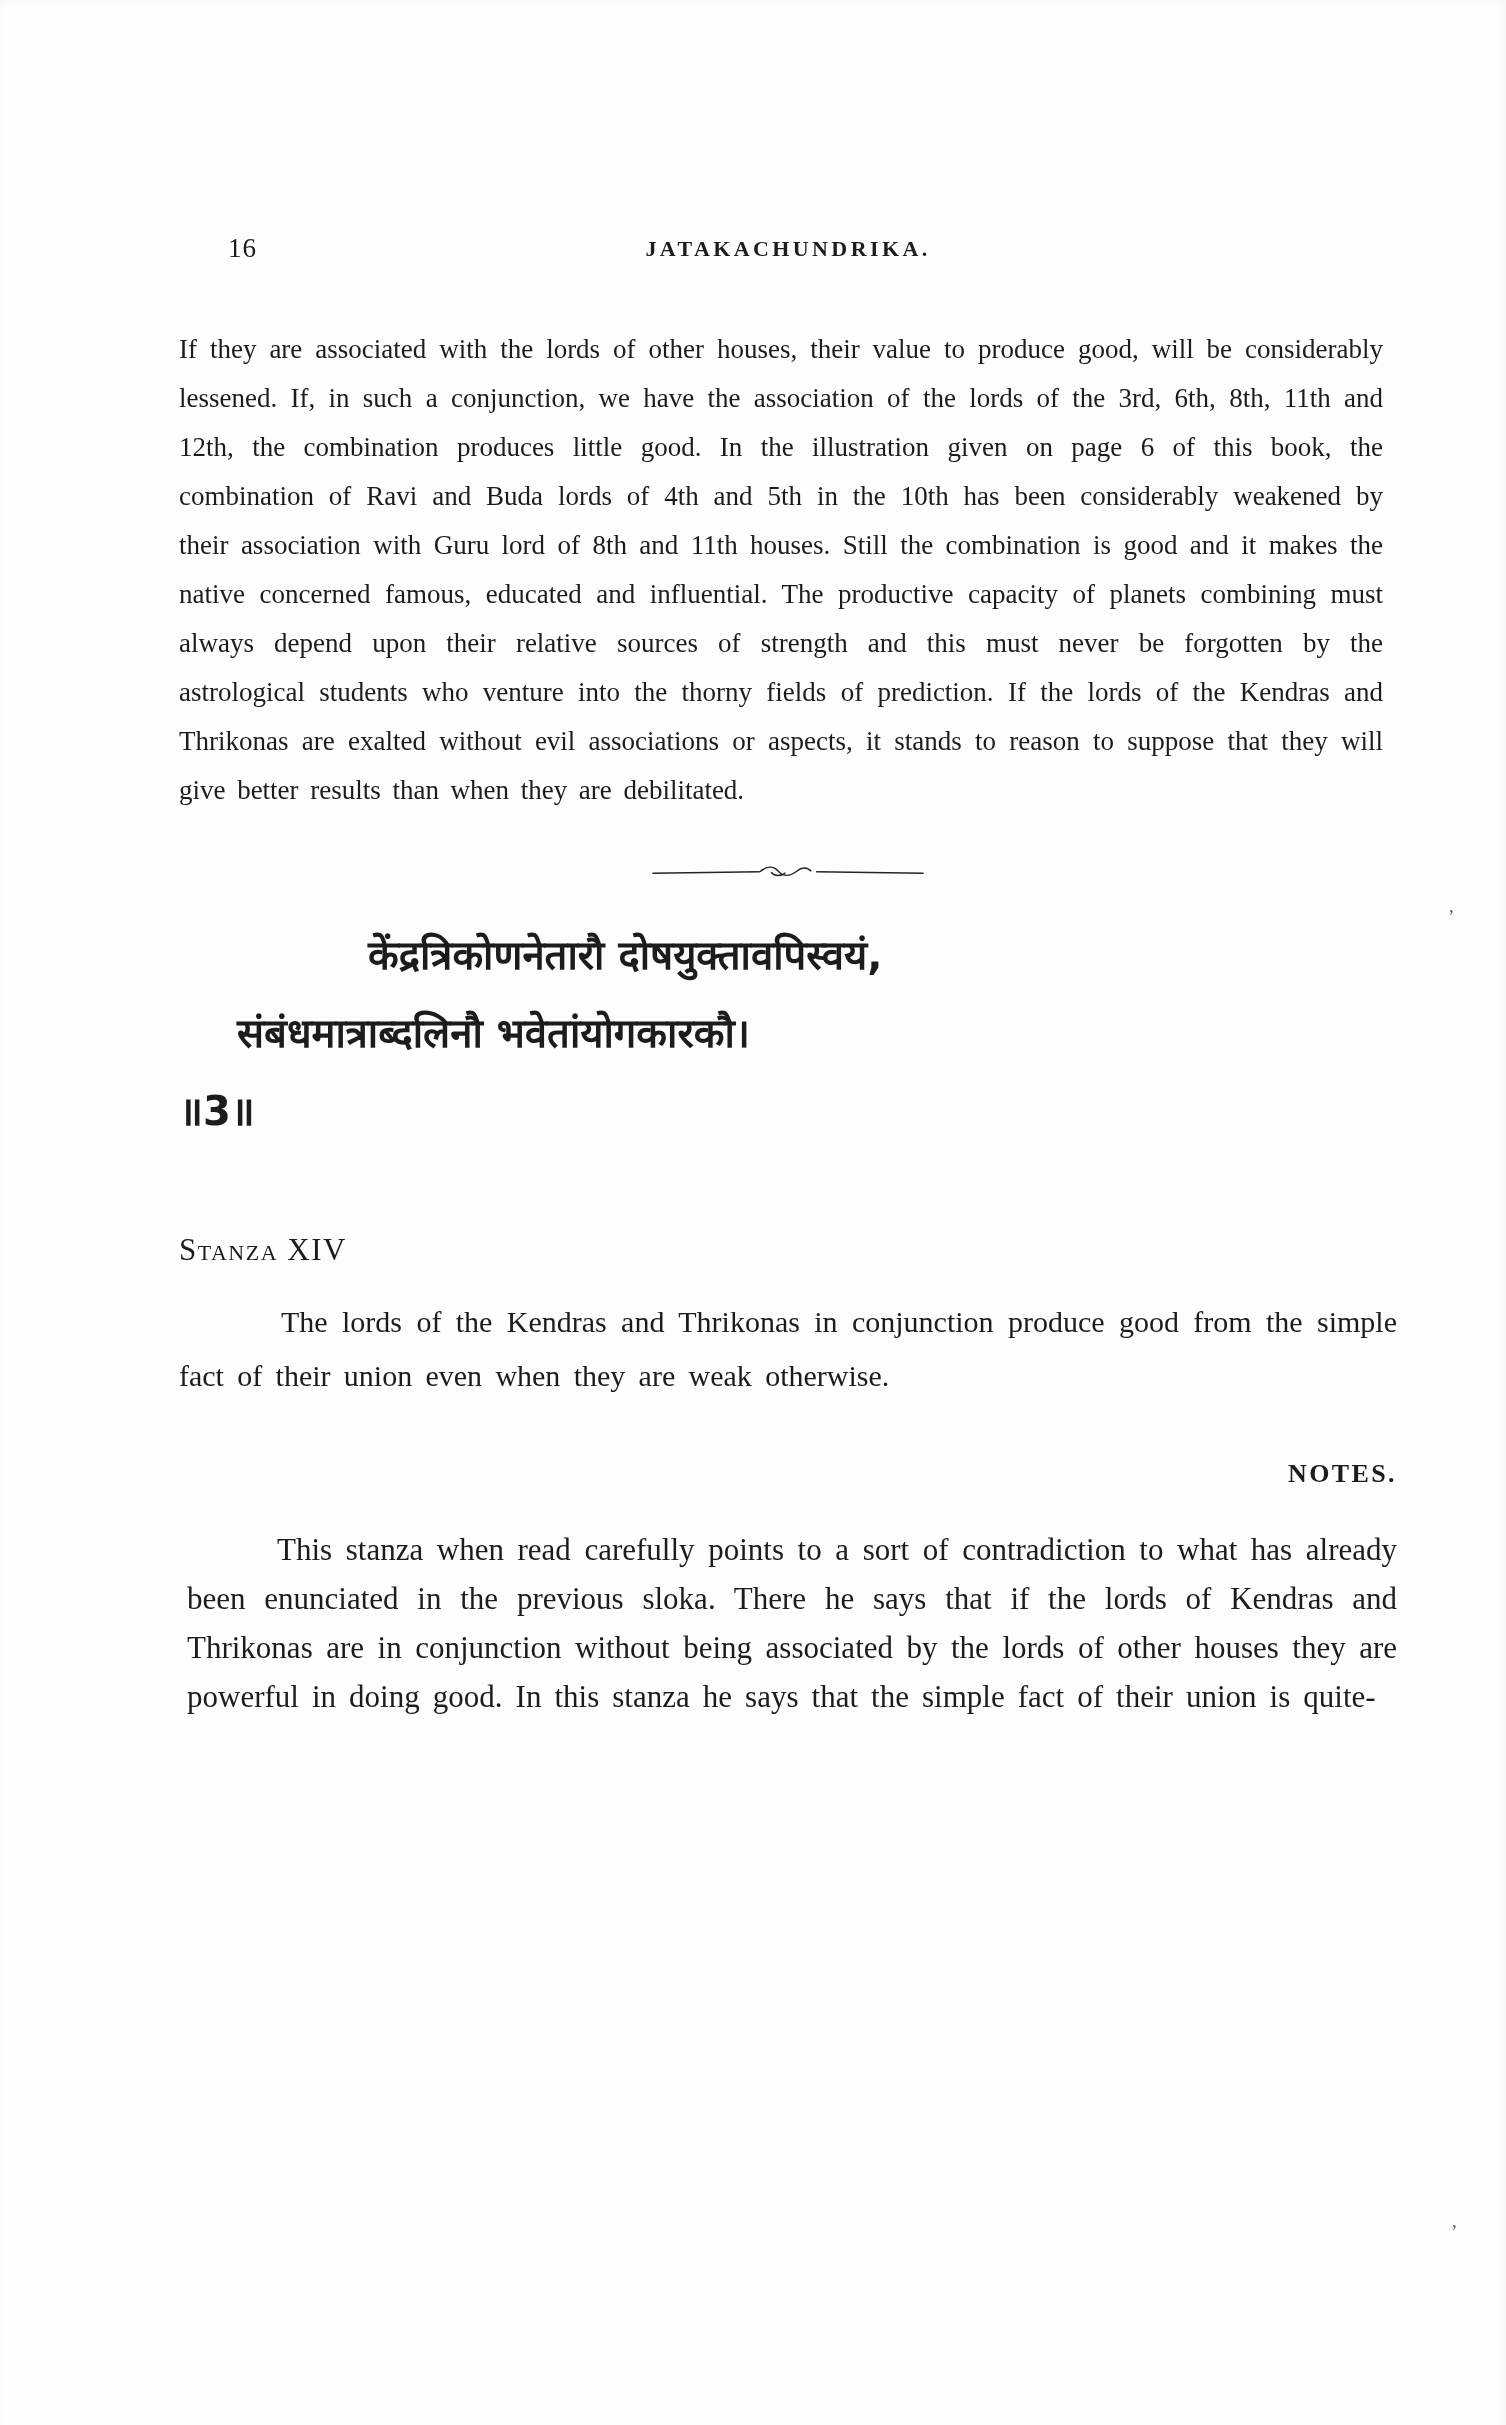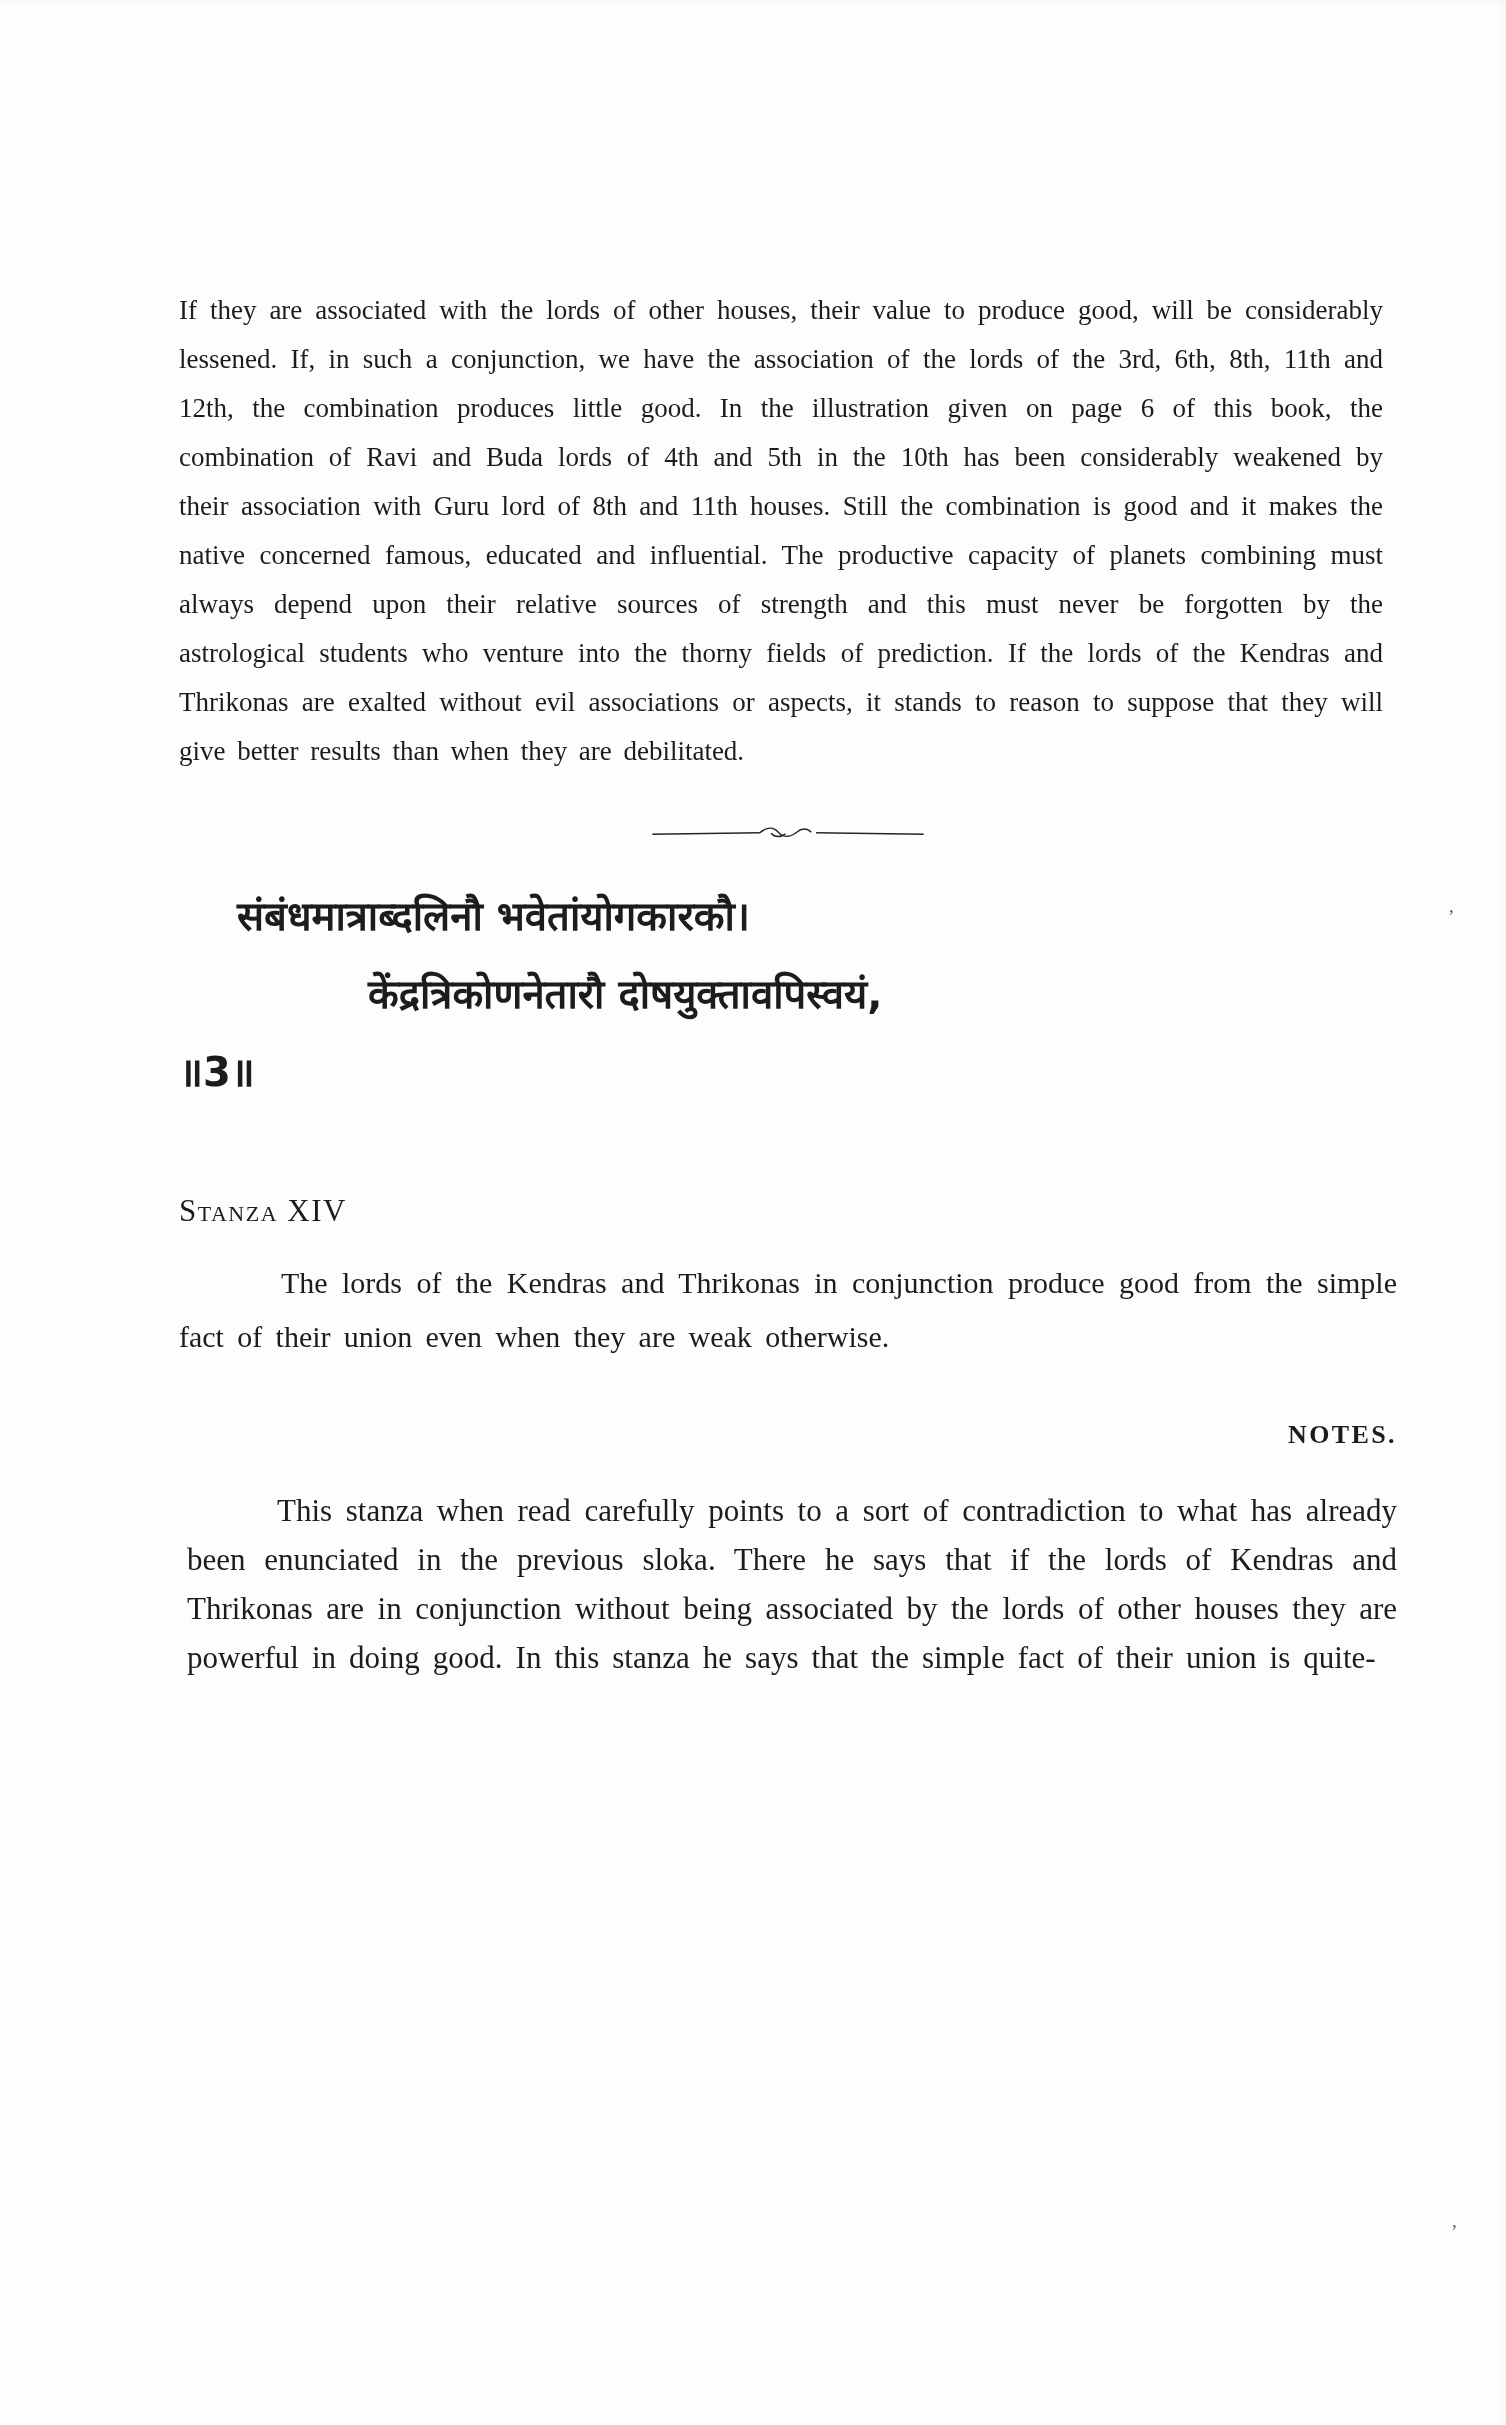--- a/index.html
+++ b/index.html
@@ -117,34 +117,38 @@
   }
   .artifact-1 { left: 1448px; top: 907px; }
   .artifact-2 { left: 1451px; top: 2222px; }
 </style>
 </head>
 <body>
 
 <div class="page">
   <div class="content">
 
+    <div class="header-row">
+      <span class="page-number">16</span>
+      <span class="running-title">JATAKACHUNDRIKA.</span>
+    </div>
 
     <p class="body-para">If they are associated with the lords of other houses, their value to produce good, will be considerably lessened. If, in such a conjunction, we have the association of the lords of the 3rd, 6th, 8th, 11th and 12th, the combination produces little good. In the illustration given on page 6 of this book, the combination of Ravi and Buda lords of 4th and 5th in the 10th has been considerably weakened by their association with Guru lord of 8th and 11th houses. Still the combination is good and it makes the native concerned famous, educated and influential. The productive capacity of planets combining must always depend upon their relative sources of strength and this must never be forgotten by the astrological students who venture into the thorny fields of prediction. If the lords of the Kendras and Thrikonas are exalted without evil associations or aspects, it stands to reason to suppose that they will give better results than when they are debilitated.</p>
 
     <div class="divider">
       <svg width="272" height="15.5" viewBox="0 0 560 32" xmlns="http://www.w3.org/2000/svg">
         <path d="M0 19 L222 16" stroke="#252525" stroke-width="3" fill="none"></path>
         <path d="M338 16 L560 19" stroke="#252525" stroke-width="3" fill="none"></path>
         <path d="M222 16 c 14 -12 28 -12 38 -1 c 10 11 24 11 38 0 c 10 -9 22 -9 30 0 M245 17 c 8 9 20 9 30 1" stroke="#252525" stroke-width="3" fill="none"></path>
       </svg>
     </div>
 
     <div class="sanskrit">
+      <div class="sk-line sk1">केंद्रत्रिकोणनेतारौ दोषयुक्तावपिस्वयं,</div>
       <div class="sk-line sk2">संबंधमात्राब्दलिनौ भवेतांयोगकारकौ।</div>
-      <div class="sk-line sk1">केंद्रत्रिकोणनेतारौ दोषयुक्तावपिस्वयं,</div>
       <div class="sk-line sk3">॥3॥</div>
     </div>
 
     <h2 class="stanza-heading">Stanza XIV</h2>
 
     <p class="stanza-text">The lords of the Kendras and Thrikonas in conjunction produce good from the simple fact of their union even when they are weak otherwise.</p>
 
     <h3 class="notes-heading">NOTES.</h3>
 
     <p class="notes-text">This stanza when read carefully points to a sort of contradiction to what has already been enunciated in the previous sloka. There he says that if the lords of Kendras and Thrikonas are in conjunction without being associated by the lords of other houses they are powerful in doing good. In this stanza he says that the simple fact of their union is quite-</p>

